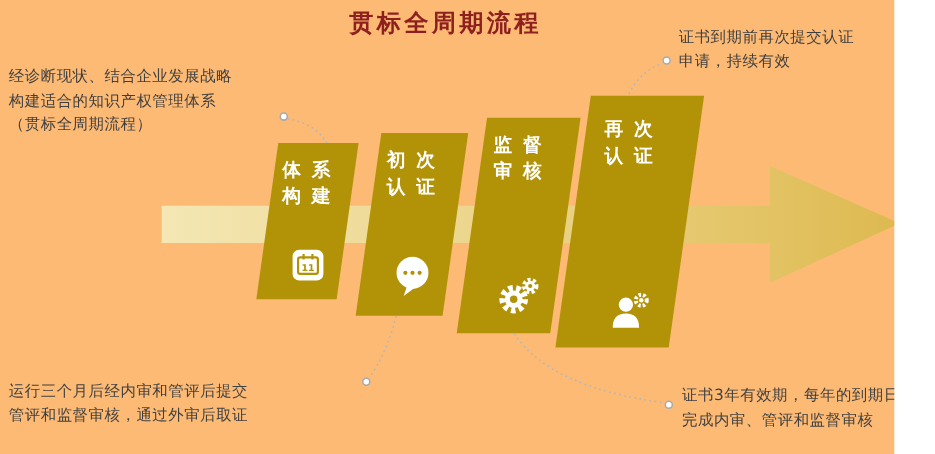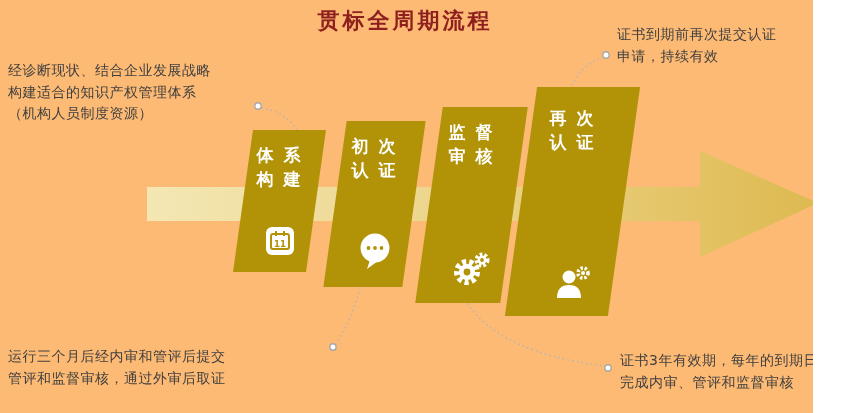--- a/index.html
+++ b/index.html
@@ -131,21 +131,21 @@
           <path d="M3,34 Q3,21 15,21 Q27,21 27,34 Z" fill="#ffffff"></path>
           <circle cx="29" cy="9" r="5" fill="none" stroke="#ffffff" stroke-width="3.6" stroke-dasharray="2.3 1.8"></circle>
           <circle cx="29" cy="9" r="2" fill="#ffffff"></circle>
         </svg>
       </div>
     </div>
   </div>
 
   <div class="note" style="left:8px;top:60px;width:272px;">经诊断现状、结合企业发展战略
 构建适合的知识产权管理体系
-（机构人员制度资源）</div>
+（贯标全周期流程）</div>
 
   <div class="note" style="left:617px;top:24px;width:232px;">证书到期前再次提交认证
 申请，持续有效</div>
 
   <div class="note" style="left:8px;top:346px;width:292px;">运行三个月后经内审和管评后提交
 管评和监督审核，通过外审后取证</div>
 
   <div class="note" style="left:620px;top:350px;width:228px;">证书3年有效期，每年的到期日前
 完成内审、管评和监督审核</div>
 

